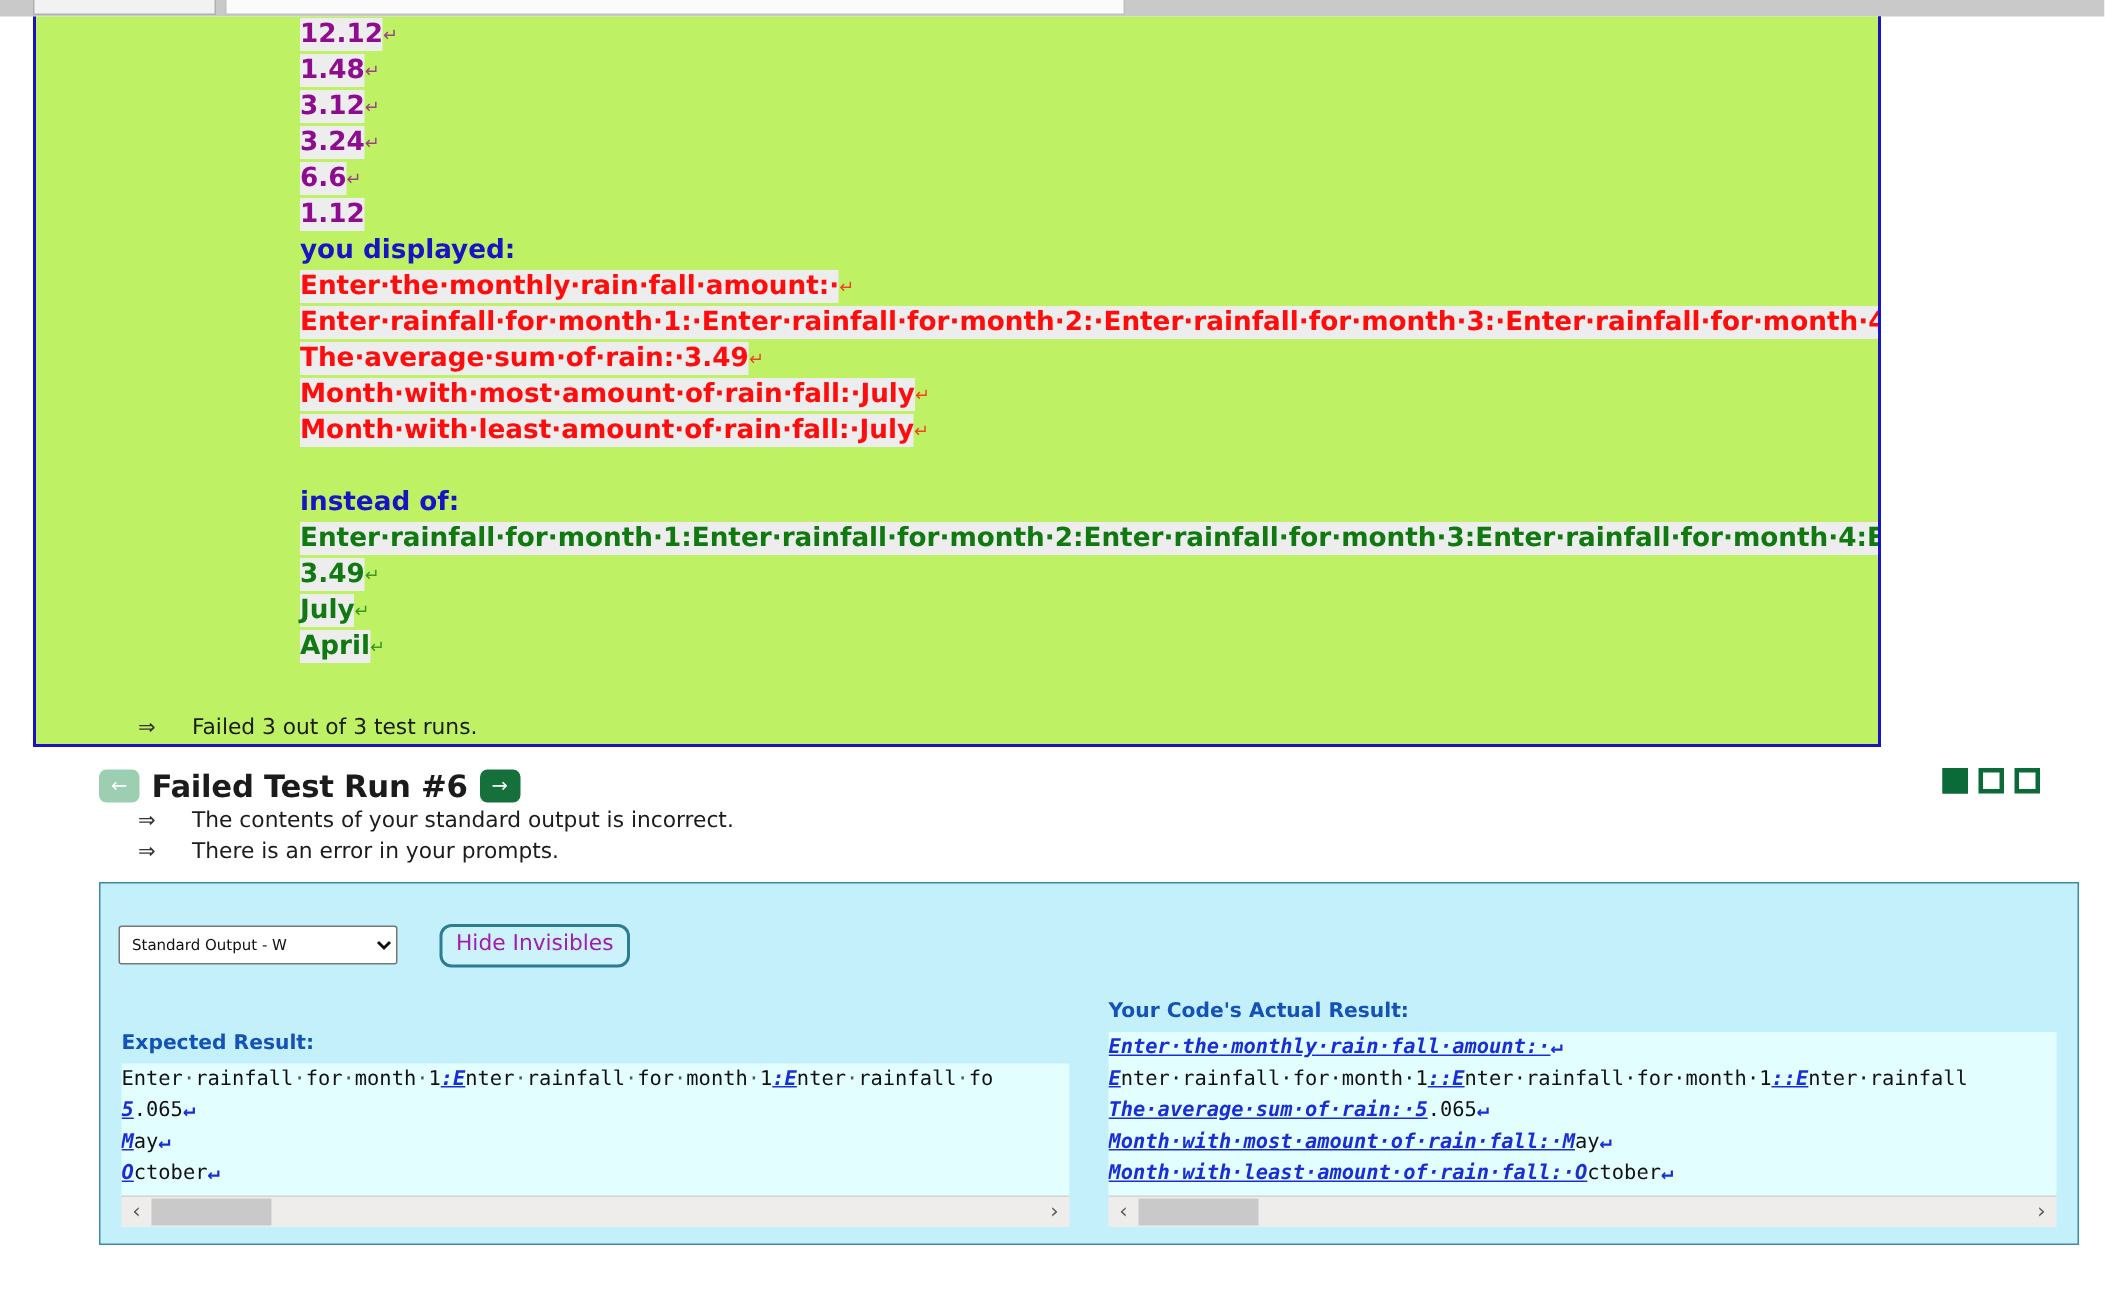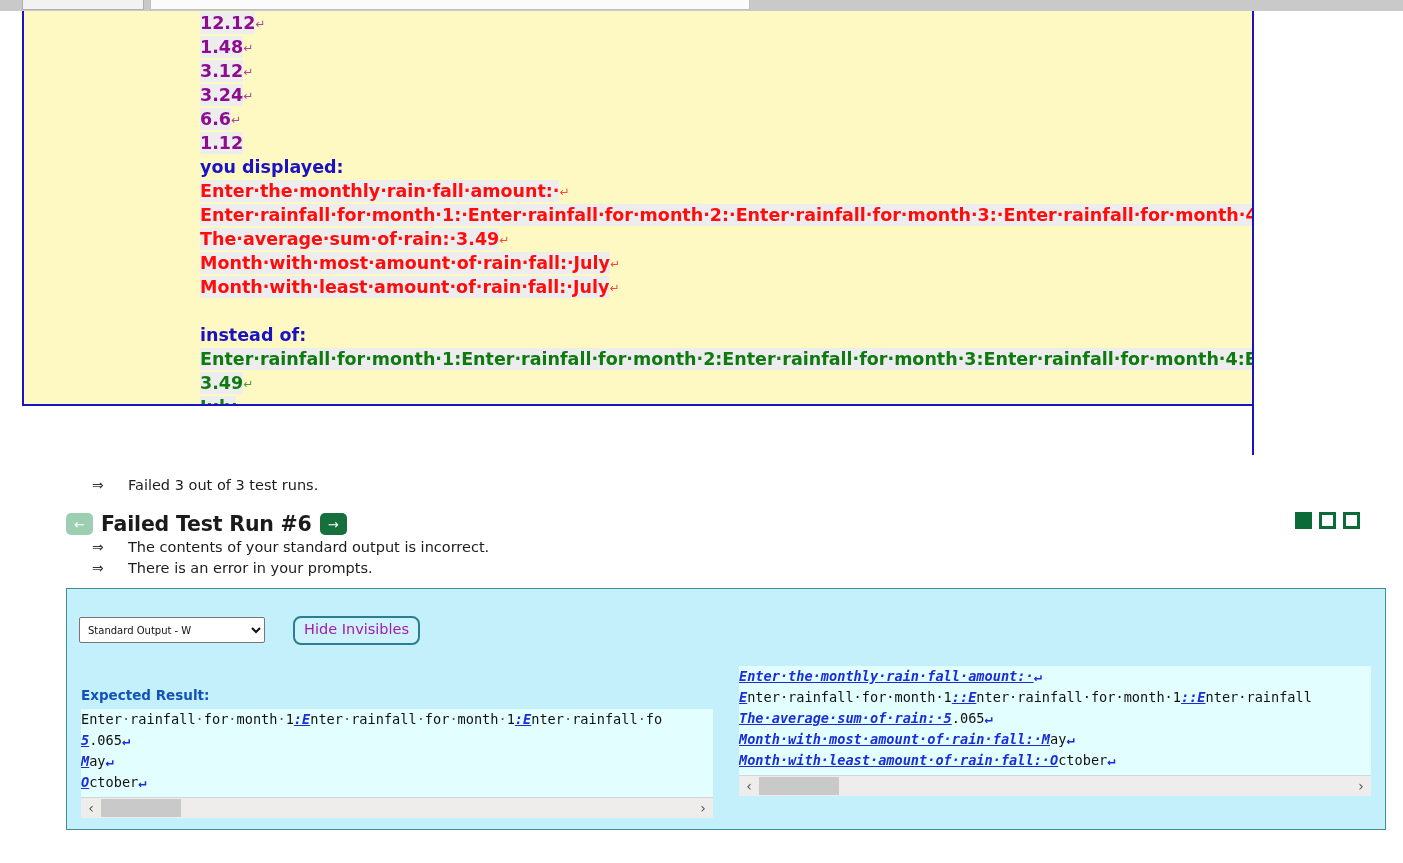--- a/index.html
+++ b/index.html
@@ -40,25 +40,25 @@
     border-top: none;
     box-sizing: border-box;
   }
 
   
   .code-box {
     position: absolute;
     left: 22px;
     top: 11px;
     width: 1232px;
-    height: 395px;
+    height: 487px;
     border: 2px solid #1a13c4;
     border-top: none;
     box-sizing: border-box;
-    background: #fef9c3;
+    background: #bef264;
     overflow: hidden;
   }
   .code-inner {
     position: absolute;
     left: 176px;
     top: 0px;
     width: 1400px;
     white-space: nowrap;
     font-family: "DejaVu Sans", sans-serif;
     font-size: 17.5px;
@@ -320,20 +320,21 @@
         <div class="ln"><span class="hl">O</span><span>ctober</span><span class="cr">↵</span></div>
       </div>
     <div class="hscroll">
       <div class="hs-arrow">‹</div>
       <div class="hs-thumb"></div>
       <div class="hs-arrow">›</div>
     </div>
   </div>
 
   <div class="col right">
+    <div class="col-title">Your Code's Actual Result:</div>
     <div class="textbox" id="actual-box" style="height:109px;">
         <div class="ln"><span class="hl">Enter·the·monthly·rain·fall·amount:·</span><span class="cr">↵</span></div>
         <div class="ln"><span class="hl">E</span><span>nter·rainfall·for·month·1</span><span class="hl">::E</span><span>nter·rainfall·for·month·1</span><span class="hl">::E</span><span>nter·rainfall</span></div>
         <div class="ln"><span class="hl">The·average·sum·of·rain:·5</span><span>.065</span><span class="cr">↵</span></div>
         <div class="ln"><span class="hl">Month·with·most·amount·of·rain·fall:·M</span><span>ay</span><span class="cr">↵</span></div>
         <div class="ln"><span class="hl">Month·with·least·amount·of·rain·fall:·O</span><span>ctober</span><span class="cr">↵</span></div>
       </div>
     <div class="hscroll">
       <div class="hs-arrow">‹</div>
       <div class="hs-thumb"></div>

